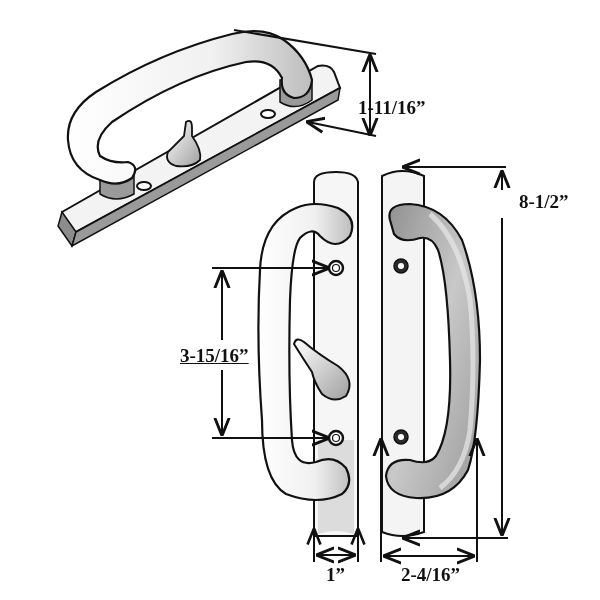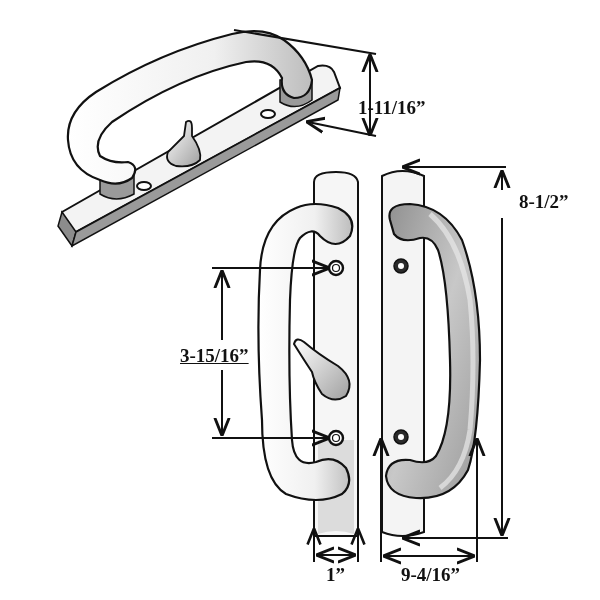--- a/index.html
+++ b/index.html
@@ -122,14 +122,14 @@
       <line x1="381" y1="440" x2="381" y2="562" stroke="#111" stroke-width="2" marker-start="url(#arr)"></line>
       <line x1="477" y1="440" x2="477" y2="562" stroke="#111" stroke-width="2" marker-start="url(#arr)"></line>
       <line x1="385" y1="556" x2="473" y2="556" stroke="#111" stroke-width="2" marker-start="url(#arr)" marker-end="url(#arr)"></line>
     </g>
   </svg>
 
   <div class="dim-label" style="left:358px; top:98px;">1-11/16”</div>
   <div class="dim-label" style="left:180px; top:346px;text-decoration:underline;">3-15/16”</div>
   <div class="dim-label" style="left:480px; top:192px;margin-left:39px;">8-1/2”</div>
   <div class="dim-label" style="left:326px; top:565px;">1”</div>
-  <div class="dim-label" style="left:401px; top:565px;">9-4/16”</div>
+  <div class="dim-label" style="left:401px; top:565px;">2-4/16”</div>
 </div>
 
 </body></html>

